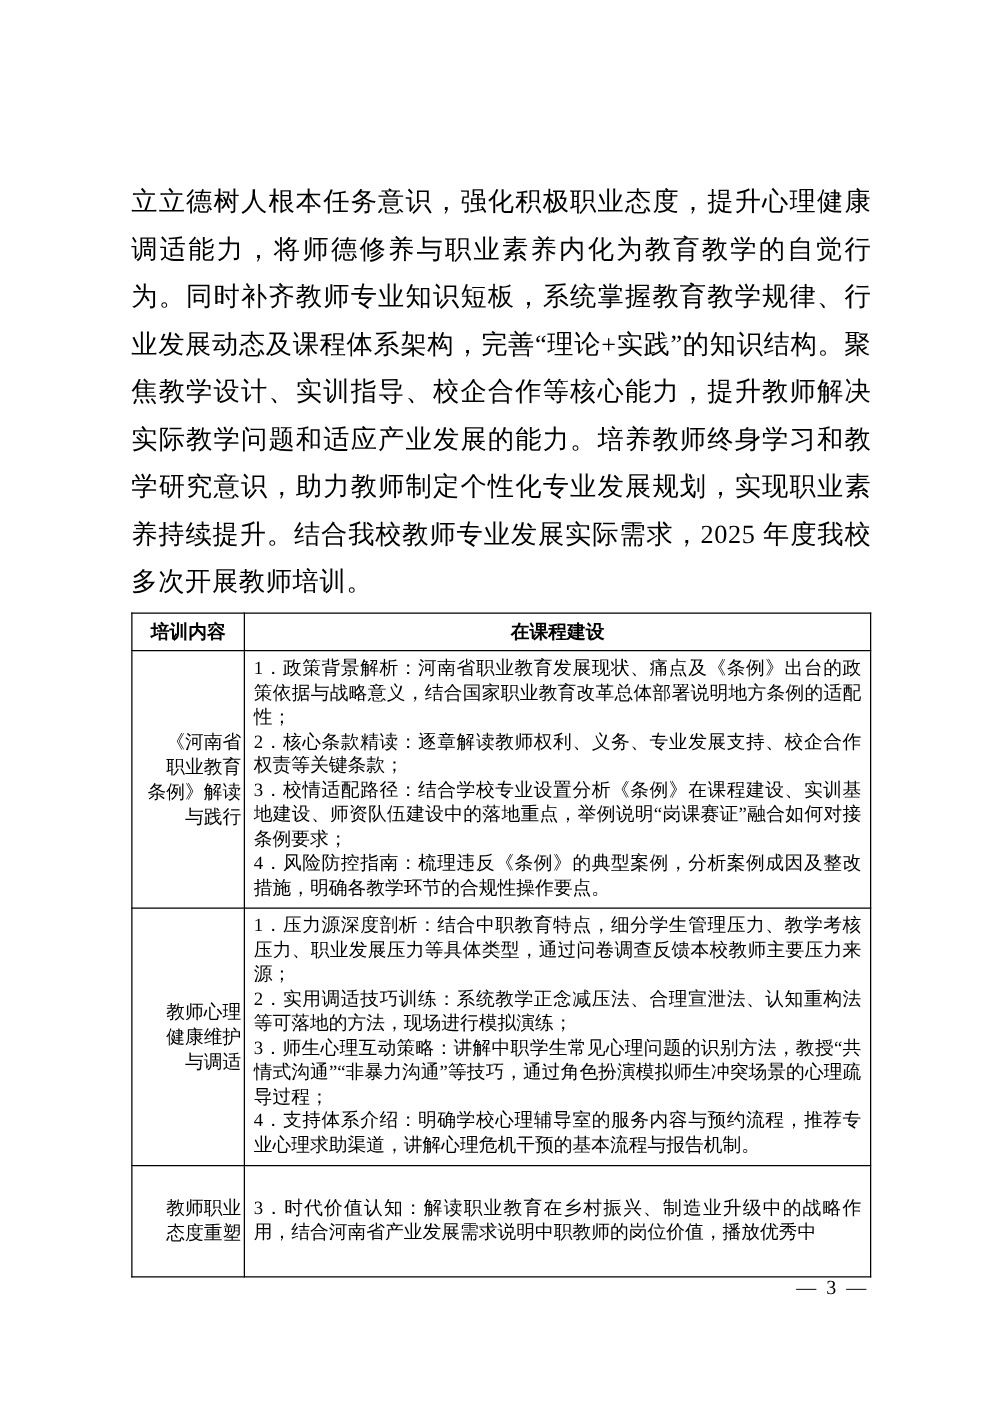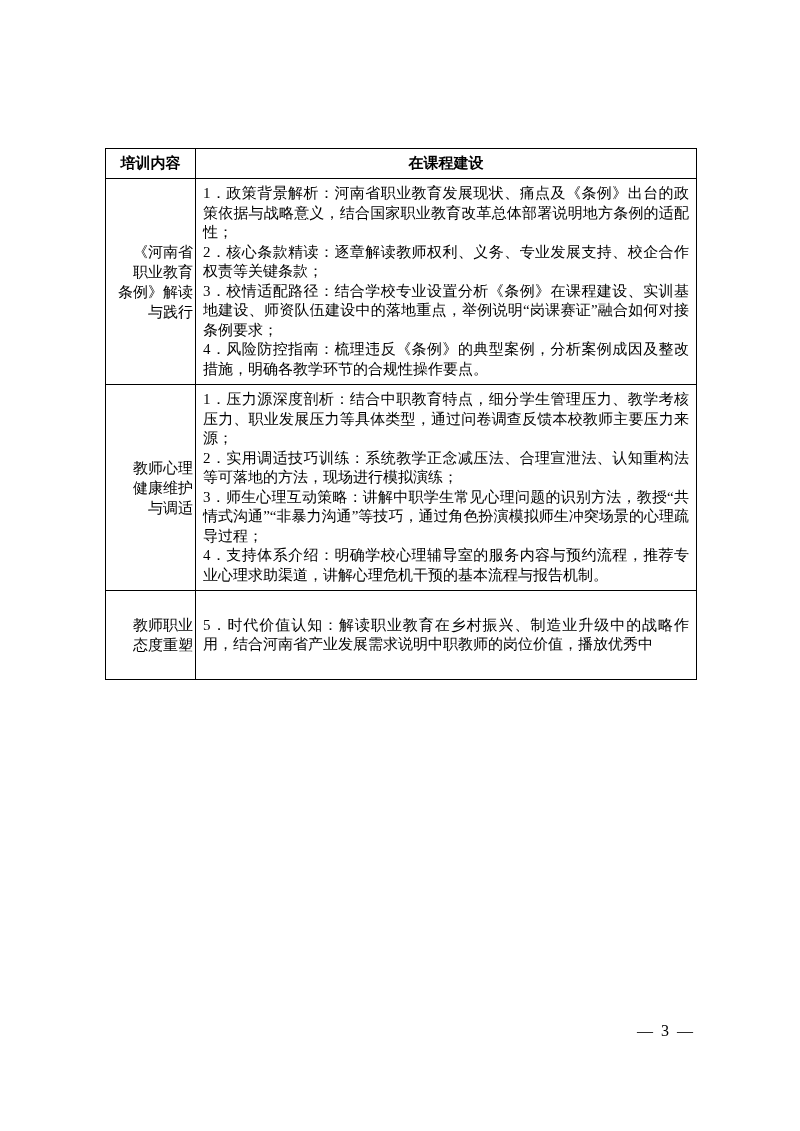--- a/index.html
+++ b/index.html
@@ -76,20 +76,21 @@
     font-size: 16px;
     letter-spacing: 2px;
   }
 </style>
 </head>
 <body>
 
 <div class="page">
   <div class="content">
 
+    <p class="intro">立立德树人根本任务意识，强化积极职业态度，提升心理健康调适能力，将师德修养与职业素养内化为教育教学的自觉行为。同时补齐教师专业知识短板，系统掌握教育教学规律、行业发展动态及课程体系架构，完善“理论+实践”的知识结构。聚焦教学设计、实训指导、校企合作等核心能力，提升教师解决实际教学问题和适应产业发展的能力。培养教师终身学习和教学研究意识，助力教师制定个性化专业发展规划，实现职业素养持续提升。结合我校教师专业发展实际需求，2025 年度我校多次开展教师培训。</p>
 
     <table class="training-table">
       <colgroup>
         <col style="width:90px">
         <col>
       </colgroup>
       <thead>
         <tr>
           <th class="hdr">培训内容</th>
           <th class="hdr">在课程建设</th>
@@ -112,21 +113,21 @@
 与调适</td>
           <td class="content-cell">1．压力源深度剖析：结合中职教育特点，细分学生管理压力、教学考核压力、职业发展压力等具体类型，通过问卷调查反馈本校教师主要压力来源；
 2．实用调适技巧训练：系统教学正念减压法、合理宣泄法、认知重构法等可落地的方法，现场进行模拟演练；
 3．师生心理互动策略：讲解中职学生常见心理问题的识别方法，教授“共情式沟通”“非暴力沟通”等技巧，通过角色扮演模拟师生冲突场景的心理疏导过程；
 4．支持体系介绍：明确学校心理辅导室的服务内容与预约流程，推荐专业心理求助渠道，讲解心理危机干预的基本流程与报告机制。</td>
         </tr>
         <tr class="row-cut">
           <td class="theme-cell">教师职业
 态度重塑</td>
           <td class="content-cell">
-            <div class="clip">5．时代价值认知：解读职业教育在乡村振兴、制造业升级中的战略作用，结合河南省产业发展需求说明中职教师的岗位价值，播放优秀中</div>
+            <div class="clip">3．时代价值认知：解读职业教育在乡村振兴、制造业升级中的战略作用，结合河南省产业发展需求说明中职教师的岗位价值，播放优秀中</div>
           </td>
         </tr>
       </tbody>
     </table>
   </div>
 
   <div class="page-number">— 3 —</div>
 </div>
 
 </body></html>

